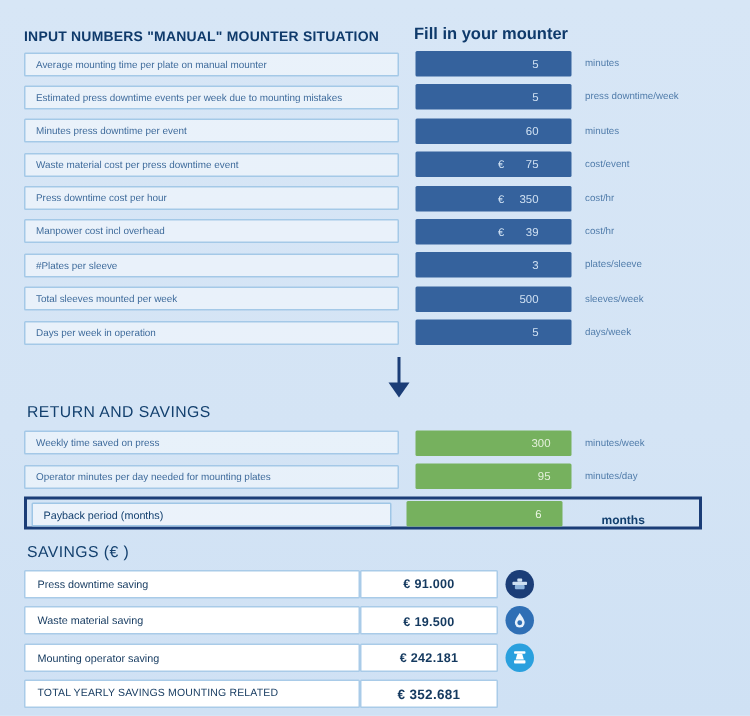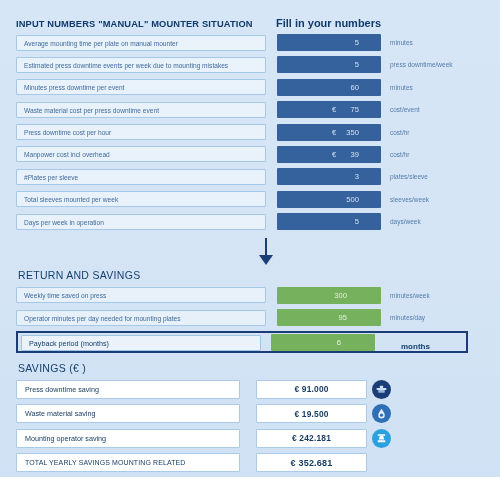--- a/index.html
+++ b/index.html
@@ -162,21 +162,21 @@
   .gbar {
     width: 104px;
     height: 17px;
     margin-left: 11px;
     box-sizing: border-box;
     background: #76b15e;
     border-radius: 1px;
     display: flex;
     align-items: center;
     justify-content: flex-end;
-    padding-right: 34px;
+    padding-right: 14px;
     font-size: 7.6px;
     color: #e3f0da;
   }
 
   
   .payback {
     display: flex;
     align-items: flex-end;
     height: 22px;
     border: 2px solid #1b3d77;
@@ -222,23 +222,23 @@
     background: #ffffff;
     border: 1px solid #a9cbe8;
     border-radius: 1px;
     font-size: 7.2px;
     color: #14395f;
     padding-left: 8px;
     white-space: nowrap;
     overflow: hidden;
   }
   .sval {
-    width: 111px;
-    height: 19px;
-    margin-left: 16px;
+    width: 92px;
+    height: 19px;
+    margin-left: 0;
     box-sizing: border-box;
     background: #ffffff;
     border: 1px solid #a9cbe8;
     border-radius: 1px;
     display: flex;
     align-items: center;
     justify-content: center;
     font-size: 8.4px;
     font-weight: 700;
     color: #14395f;
@@ -273,21 +273,21 @@
     flex: 0 0 auto;
   }
 </style>
 </head>
 <body>
 
 <div class="page">
 
   <div class="head-row">
     <div class="head-left">INPUT NUMBERS "MANUAL" MOUNTER SITUATION</div>
-    <div class="head-right">Fill in your numbers</div>
+    <div class="head-right">Fill in your mounter</div>
   </div>
 
   <div class="rows">
 
     <div class="row">
       <div class="lbl">Average mounting time per plate on manual mounter</div>
       <div class="valbar">
         <span class="cur"></span>
         <span>5</span>
       </div>

